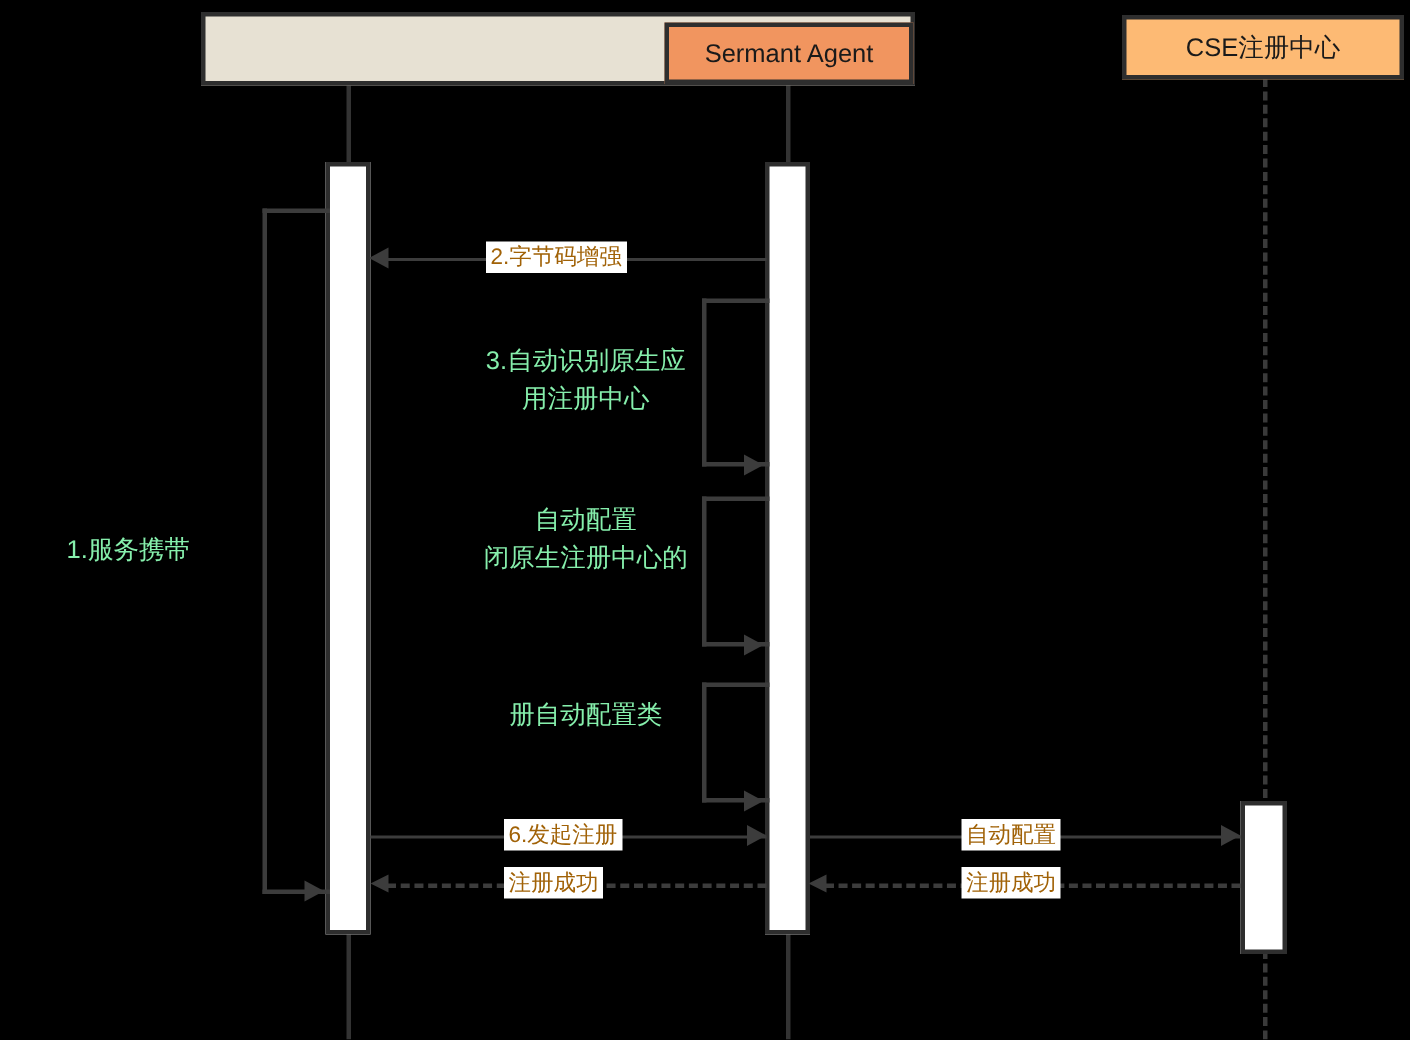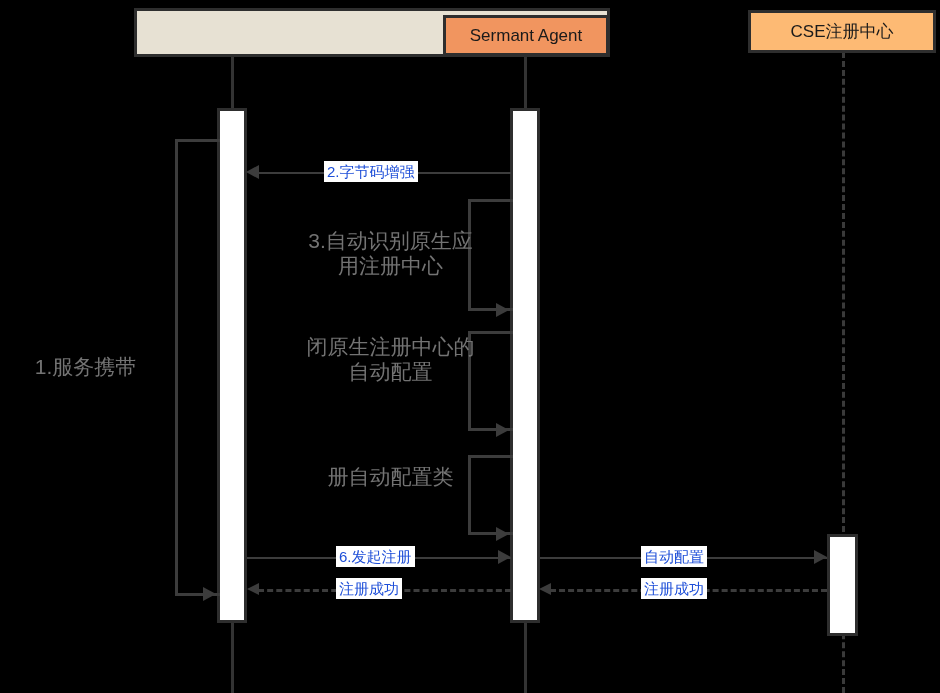--- a/index.html
+++ b/index.html
@@ -106,28 +106,28 @@
   
   .lbl {
     position: absolute;
     font-size: 15px;
     line-height: 19px;
     white-space: nowrap;
     z-index: 7;
   }
   .lbl-white {
     background: #ffffff;
-    color: #1d4ed8;
+    color: #a16207;
     padding: 1px 3px;
   }
   .lbl-dim {
-    color: #737373;
+    color: #86efac;
     text-align: center;
     line-height: 25px;
-    font-size: 21px;
+    font-size: 17px;
   }
 </style>
 </head>
 <body>
 
 <div id="stage">
 
   <div class="lifeline" style="left:231px; top:57px; height:636px;"></div>
   <div class="lifeline" style="left:524px; top:56px; height:637px;"></div>
   <div class="lifeline dashed" style="left:842px; top:52px; height:641px;"></div>
@@ -159,22 +159,22 @@
   <div class="selfloop left-side" style="left:468px; top:199px; width:45px; height:112px; border-right:none;"></div>
   <div class="ahead right" style="left:496px; top:303px;"></div>
   <div class="lbl lbl-dim" style="left:298px; top:228px; width:185px;">
     <div>3.自动识别原生应</div>
     <div>用注册中心</div>
   </div>
 
   <div class="selfloop left-side" style="left:468px; top:331px; width:45px; height:100px; border-right:none;"></div>
   <div class="ahead right" style="left:496px; top:423px;"></div>
   <div class="lbl lbl-dim" style="left:298px; top:334px; width:185px;">
+    <div>自动配置</div>
     <div>闭原生注册中心的</div>
-    <div>自动配置</div>
   </div>
 
   <div class="selfloop left-side" style="left:468px; top:455px; width:45px; height:80px; border-right:none;"></div>
   <div class="ahead right" style="left:496px; top:527px;"></div>
   <div class="lbl lbl-dim" style="left:298px; top:464px; width:185px;">
     <div>册自动配置类</div>
   </div>
 
   <div class="msg" style="left:247px; top:557px; width:264px;"></div>
   <div class="ahead right" style="left:498px; top:550px;"></div>

